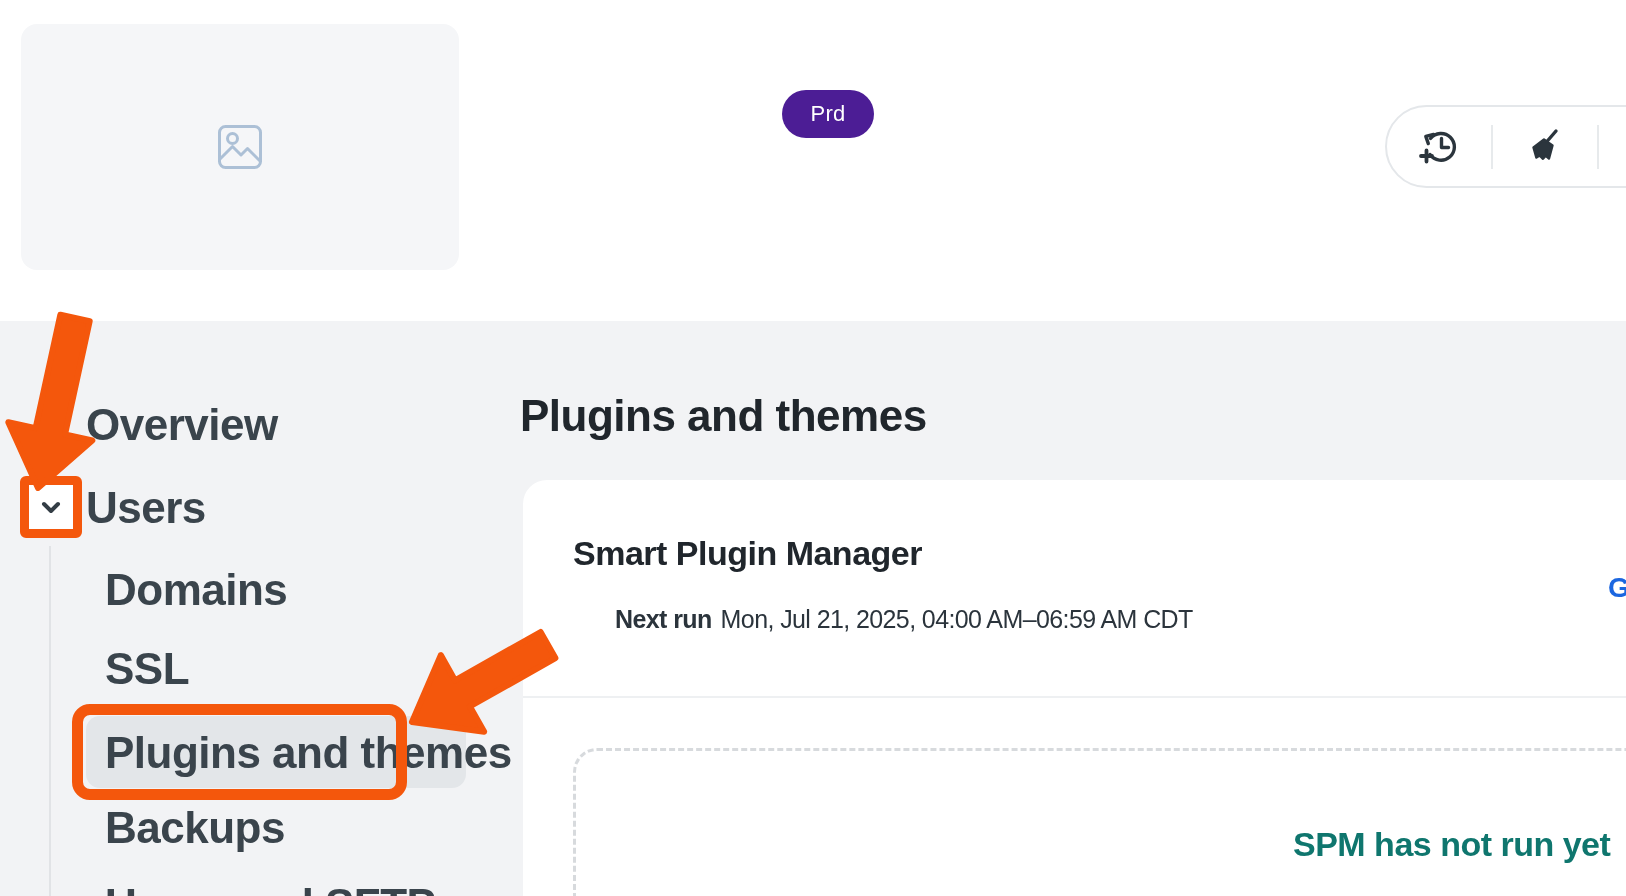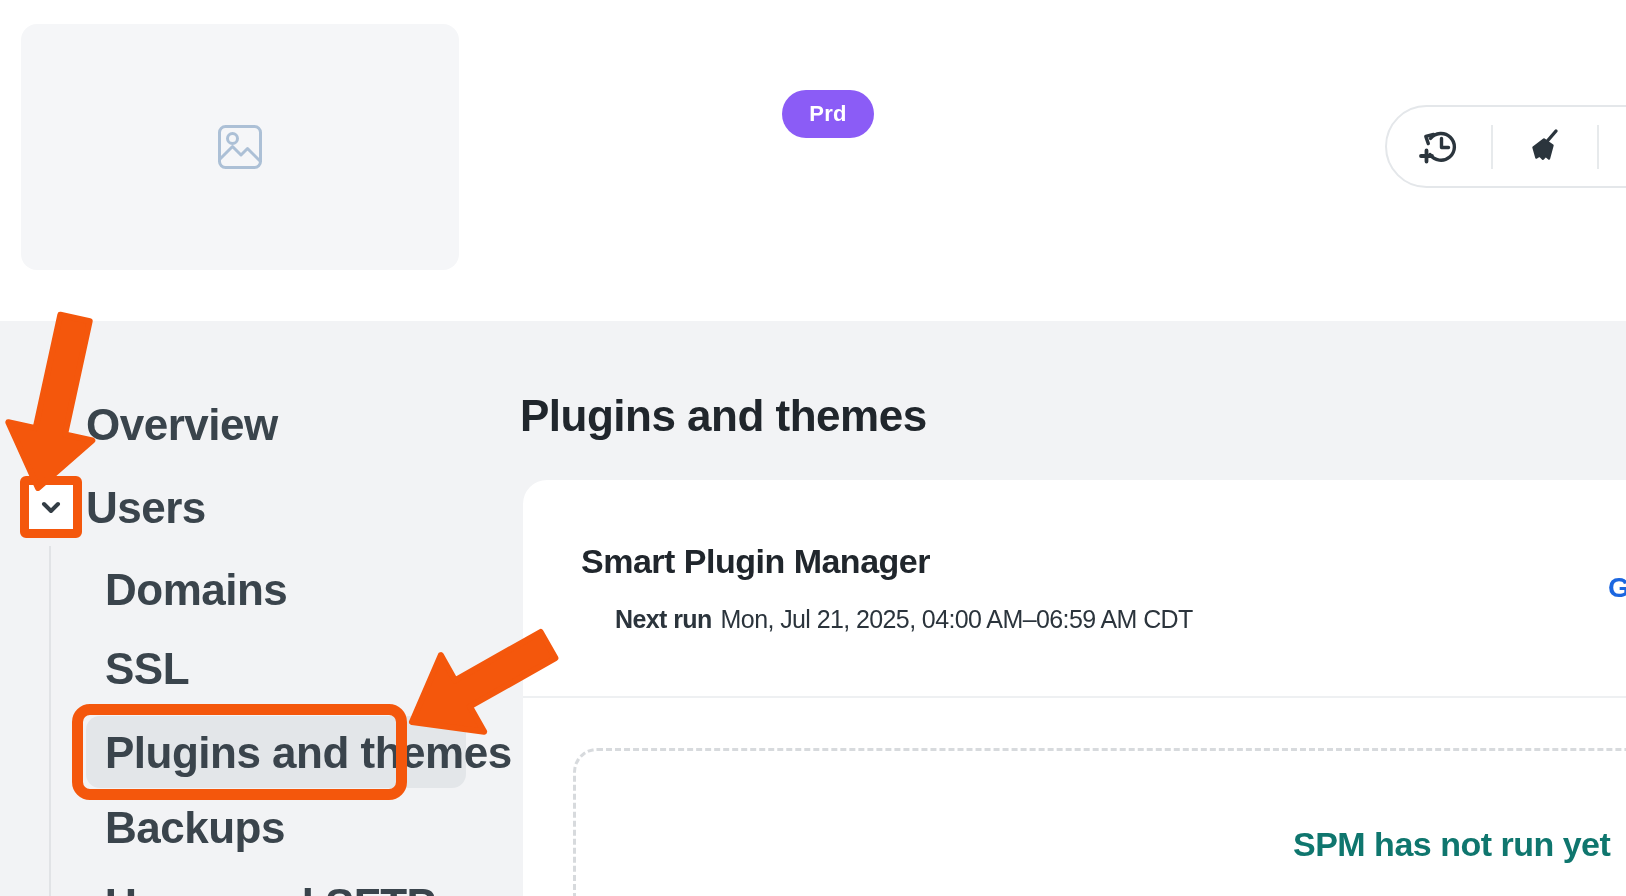--- a/index.html
+++ b/index.html
@@ -14,21 +14,21 @@
     position:absolute;left:21px;top:24px;width:438px;height:246px;
     background:#f5f6f8;border-radius:16px;
     display:flex;align-items:center;justify-content:center;
   }
   .site-name{
     position:absolute;left:508px;top:78px;margin:0;
     font-size:54px;font-weight:700;color:#1d242b;letter-spacing:-1px;line-height:60px;
   }
   .env-badge{
     position:absolute;left:782px;top:90px;width:92px;height:48px;border-radius:24px;
-    background:#8b5cf6;color:#ffffff;font-size:22px;font-weight:700;
+    background:#4c1d95;color:#ffffff;font-size:22px;font-weight:400;
     display:flex;align-items:center;justify-content:center;letter-spacing:.2px;
   }
   .site-url{
     position:absolute;left:508px;top:180px;
     font-size:27px;font-weight:700;color:#1B6BE1;text-decoration:underline;
     letter-spacing:-0.5px;cursor:pointer;
   }
   .toolbar{
     position:absolute;left:1385px;top:105px;width:320px;height:83px;
     background:#ffffff;border:2px solid #e4e7ea;border-radius:42px;
@@ -69,21 +69,21 @@
   
   .page-title{
     position:absolute;left:520px;top:388px;margin:0;
     font-size:44px;font-weight:800;color:#20262c;letter-spacing:-0.5px;line-height:56px;
   }
   .card{
     position:absolute;left:523px;top:480px;width:1160px;height:480px;
     background:#ffffff;border-radius:24px;
   }
   .card-title{
-    position:absolute;left:50px;top:52px;margin:8px;
+    position:absolute;left:50px;top:52px;margin:0;
     font-size:34px;font-weight:800;color:#20262c;letter-spacing:-0.5px;line-height:42px;
   }
   .next-run{
     position:absolute;left:50px;top:122px;
     font-size:25px;color:#2b343c;letter-spacing:-0.6px;line-height:34px;white-space:nowrap;
   }
   .next-run .nr-label{font-weight:700;margin-right:9px;margin-left:42px;}
   .partial-link{
     position:absolute;left:1085px;top:92px;
     font-size:28px;font-weight:700;color:#1B66E0;cursor:pointer;line-height:32px;

